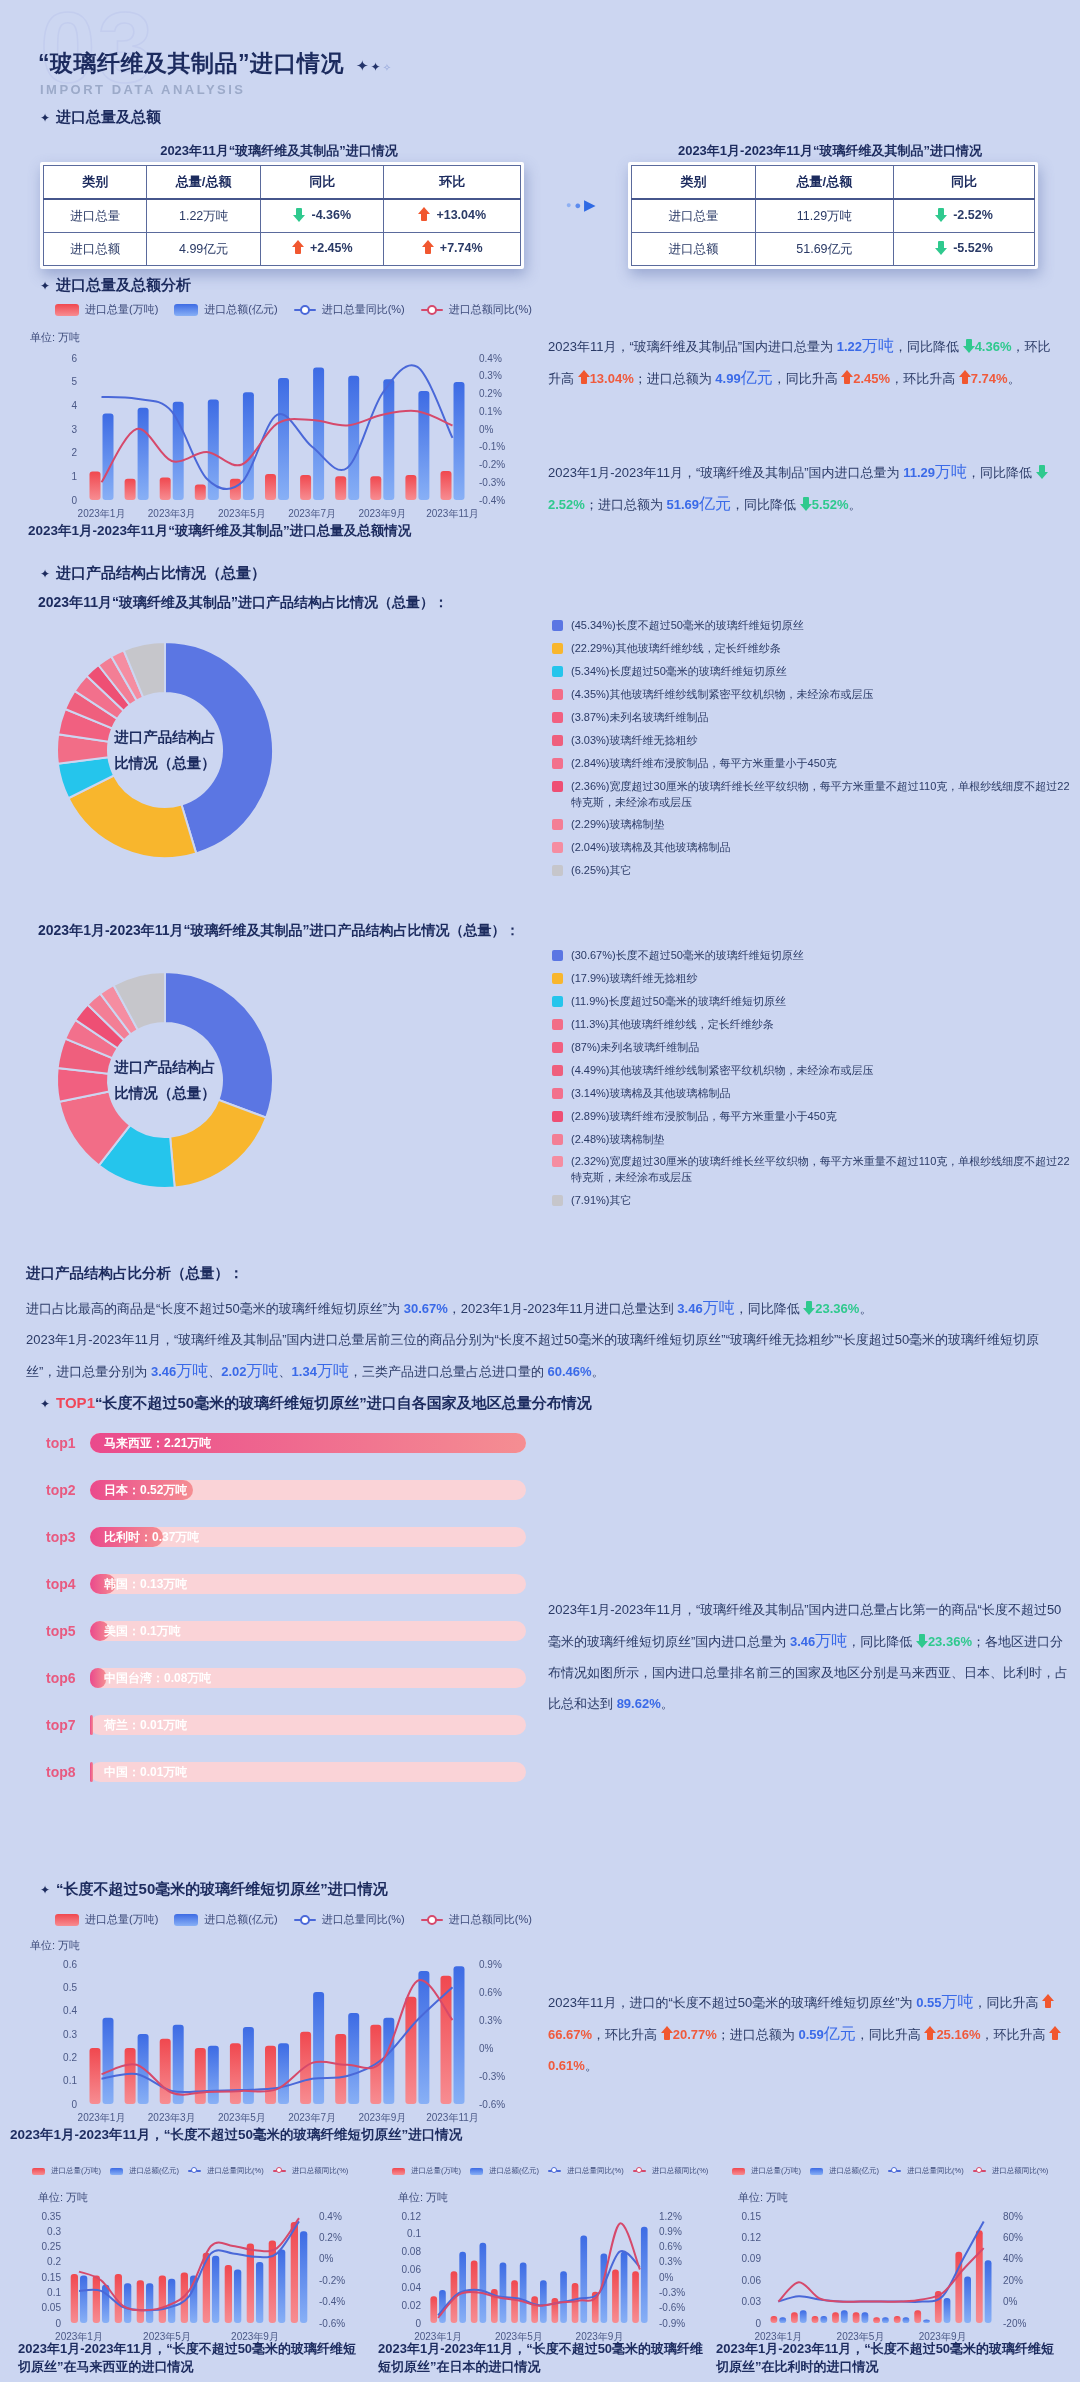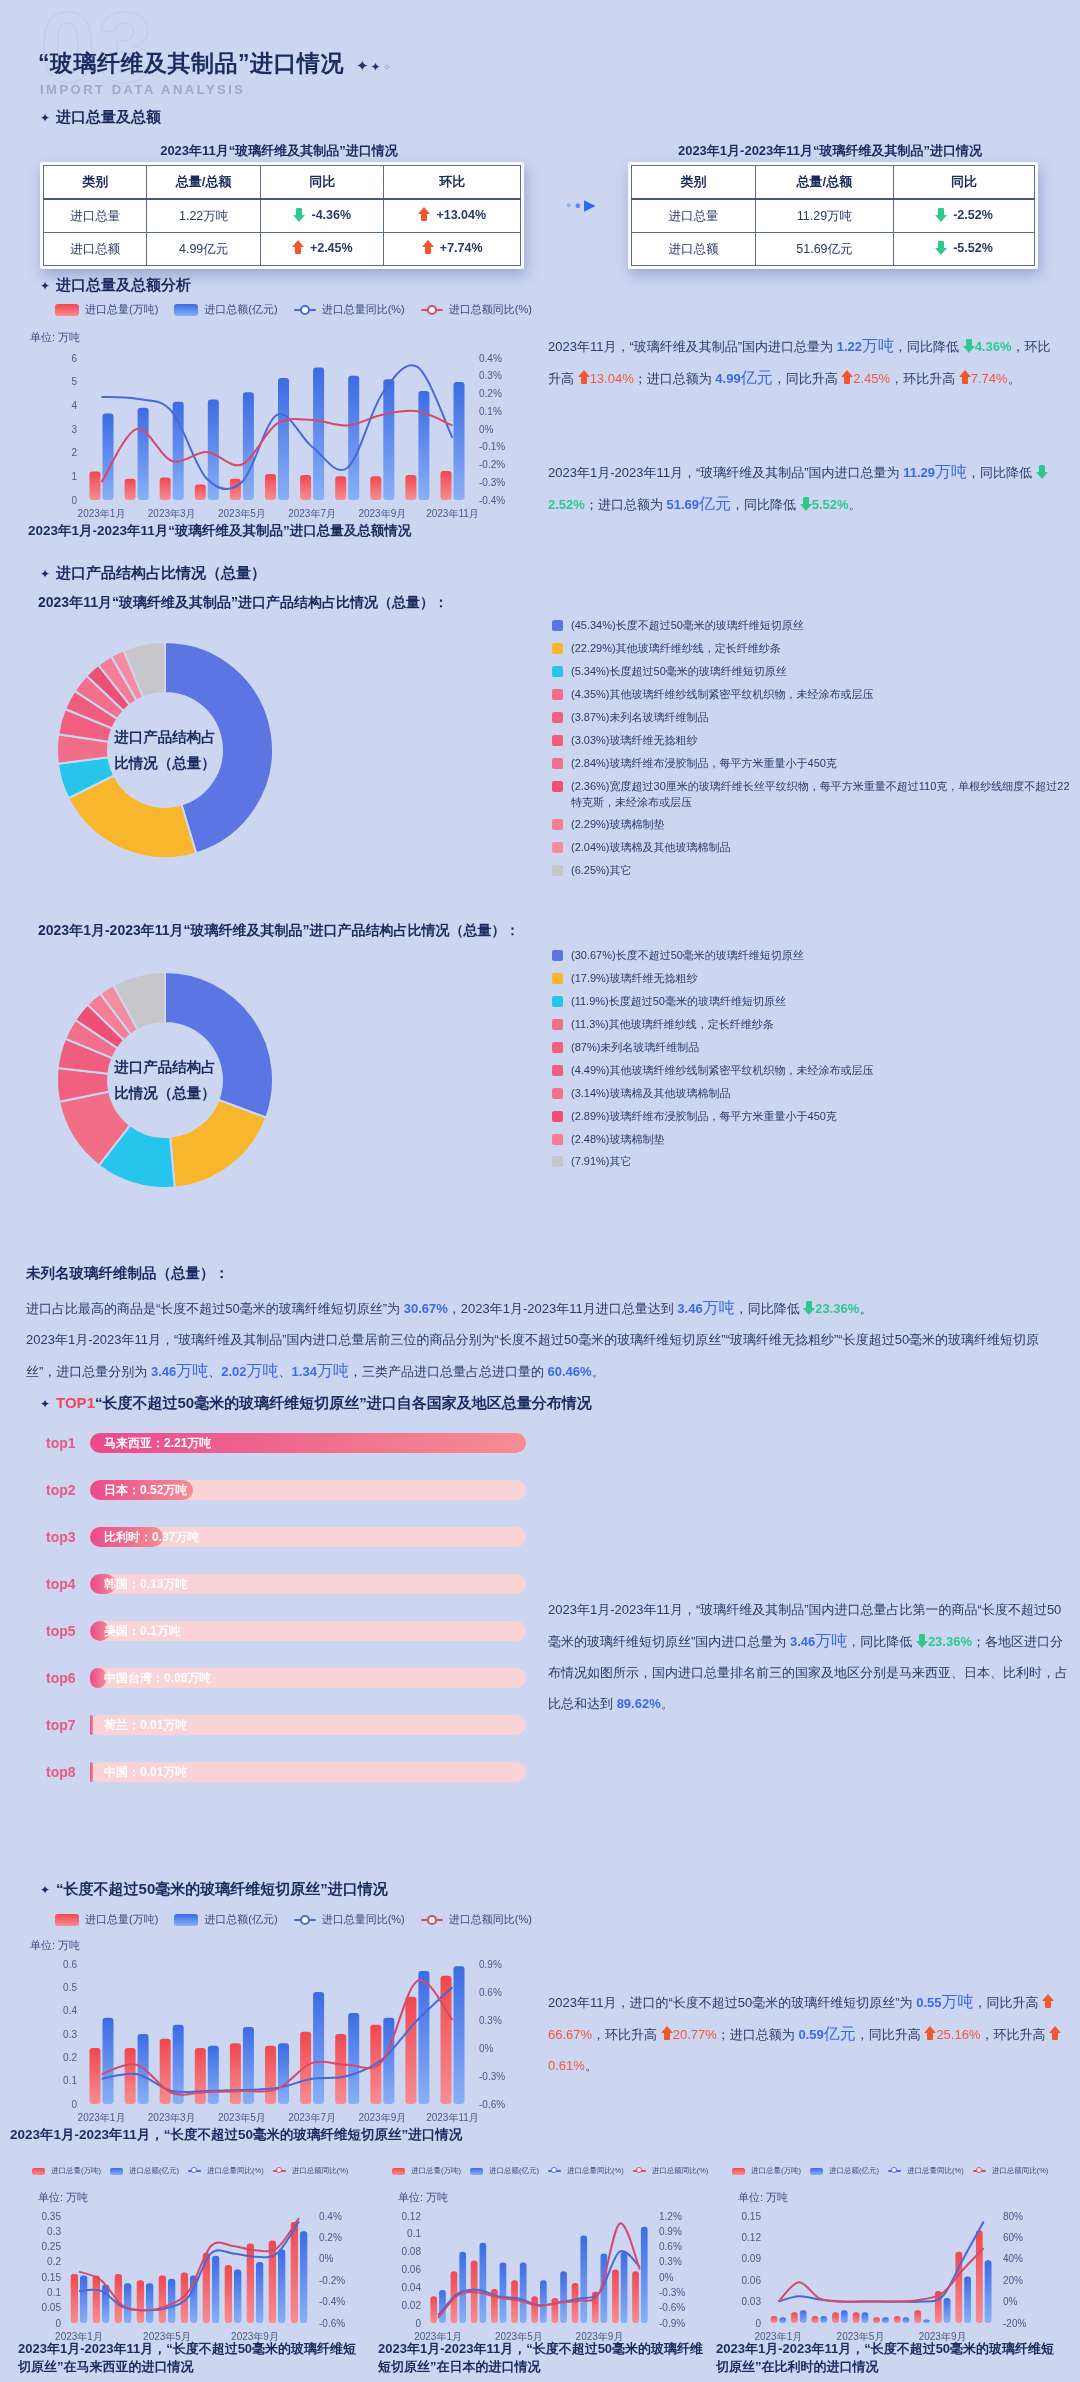--- a/index.html
+++ b/index.html
@@ -42,21 +42,21 @@
   .legend.sm .lg-ln{width:13px;height:8px}
   .legend.sm .lg-ln::before{top:3px;height:1.5px}
   .legend.sm .lg-ln i{left:3px;width:4px;height:4px;border-width:1.5px}
   .unit{position:absolute;font-size:11px;color:#3c4a7a}
   .caption{position:absolute;font-weight:bold;font-size:13.5px;color:#1c2b5e;text-align:left;line-height:1.4}
   .caption.small{font-size:13px}
   .para{position:absolute;font-size:13px;line-height:31px;color:#2a3a66}
   .para .seg-b{color:#3a6ae8;font-weight:bold}
   .para .seg-bb{color:#3a6ae8;font-weight:normal;font-size:16px}
   .para .seg-g{color:#2fc98e;font-weight:bold}
-  .para .seg-r{color:#f05a3c;font-weight:normal}
+  .para .seg-r{color:#f05a3c;font-weight:bold}
   .dsub{position:absolute;font-size:14px;font-weight:bold;color:#1c2b5e}
   .dlegend{position:absolute}
   .dl-item{display:flex;align-items:flex-start;margin-bottom:7px;font-size:11px;color:#2a3a66;line-height:1.45}
   .dl-item i{flex:0 0 11px;height:11px;margin:2px 8px 0 0;border-radius:2px}
   .tk{font-size:10px;fill:#4a5886}
   #top10 .t-row{position:absolute;left:0;width:560px;height:22px}
   #top10 .t-rank{position:absolute;left:46px;width:56px;font-size:14px;font-weight:bold;color:#e85a80;line-height:22px}
   #top10 .t-track{position:absolute;left:90px;top:1px;width:436px;height:20px;border-radius:10px;background:#fad3d7}
   #top10 .t-fill{position:absolute;left:0;top:0;height:20px;border-radius:10px;background:linear-gradient(90deg,#ea4a8c,#f58e92)}
   #top10 .t-text{position:absolute;left:14px;top:0;font-size:12px;font-weight:bold;color:#fff;line-height:20px;white-space:nowrap}
@@ -341,26 +341,30 @@
       </div>
       <div class="dl-item">
         <i style="background:#ee4f74"></i>
         <span>(2.89%)玻璃纤维布浸胶制品，每平方米重量小于450克</span>
       </div>
       <div class="dl-item">
         <i style="background:#f37e95"></i>
         <span>(2.48%)玻璃棉制垫</span>
       </div>
       <div class="dl-item">
+        <i style="background:#f58da1"></i>
+        <span>(2.32%)宽度超过30厘米的玻璃纤维长丝平纹织物，每平方米重量不超过110克，单根纱线细度不超过22特克斯，未经涂布或层压</span>
+      </div>
+      <div class="dl-item">
         <i style="background:#c6c6cb"></i>
         <span>(7.91%)其它</span>
       </div>
     </div>
 
-  <div class="sec" style="left:26px;top:1264px;font-size:14.5px">未列名玻璃纤维制品（总量）：</div>
+  <div class="sec" style="left:26px;top:1264px;font-size:14.5px">进口产品结构占比分析（总量）：</div>
   <div class="para" id="p4" style="left:26px;top:1292px;width:1040px"><span>进口占比最高的商品是“长度不超过50毫米的玻璃纤维短切原丝”为 </span><span class="seg-b">30.67%</span><span>，2023年1月-2023年11月进口总量达到 </span><span class="seg-b">3.46</span><span class="seg-bb">万吨</span><span>，同比降低 </span><i class="aw down"></i><span class="seg-g">23.36%</span><span>。</span></div>
   <div class="para" id="p5" style="left:26px;top:1324px;width:1040px"><span>2023年1月-2023年11月，“玻璃纤维及其制品”国内进口总量居前三位的商品分别为“长度不超过50毫米的玻璃纤维短切原丝”“玻璃纤维无捻粗纱”“长度超过50毫米的玻璃纤维短切原丝”，进口总量分别为 </span><span class="seg-b">3.46</span><span class="seg-bb">万吨</span><span>、</span><span class="seg-b">2.02</span><span class="seg-bb">万吨</span><span>、</span><span class="seg-b">1.34</span><span class="seg-bb">万吨</span><span>，三类产品进口总量占总进口量的 </span><span class="seg-b">60.46%</span><span>。</span></div>
 
   <div class="sec" style="left:40px;top:1394px">
     <span class="dia">✦</span><span class="red">TOP1</span><span>“长度不超过50毫米的玻璃纤维短切原丝”进口自各国家及地区总量分布情况</span>
   </div>
   <div class="abs" id="top10" style="left:0;top:1432px;width:560px;height:470px">
       <div class="t-row" style="top:0px">
       <span class="t-rank">top1</span>
       <span class="t-track">

